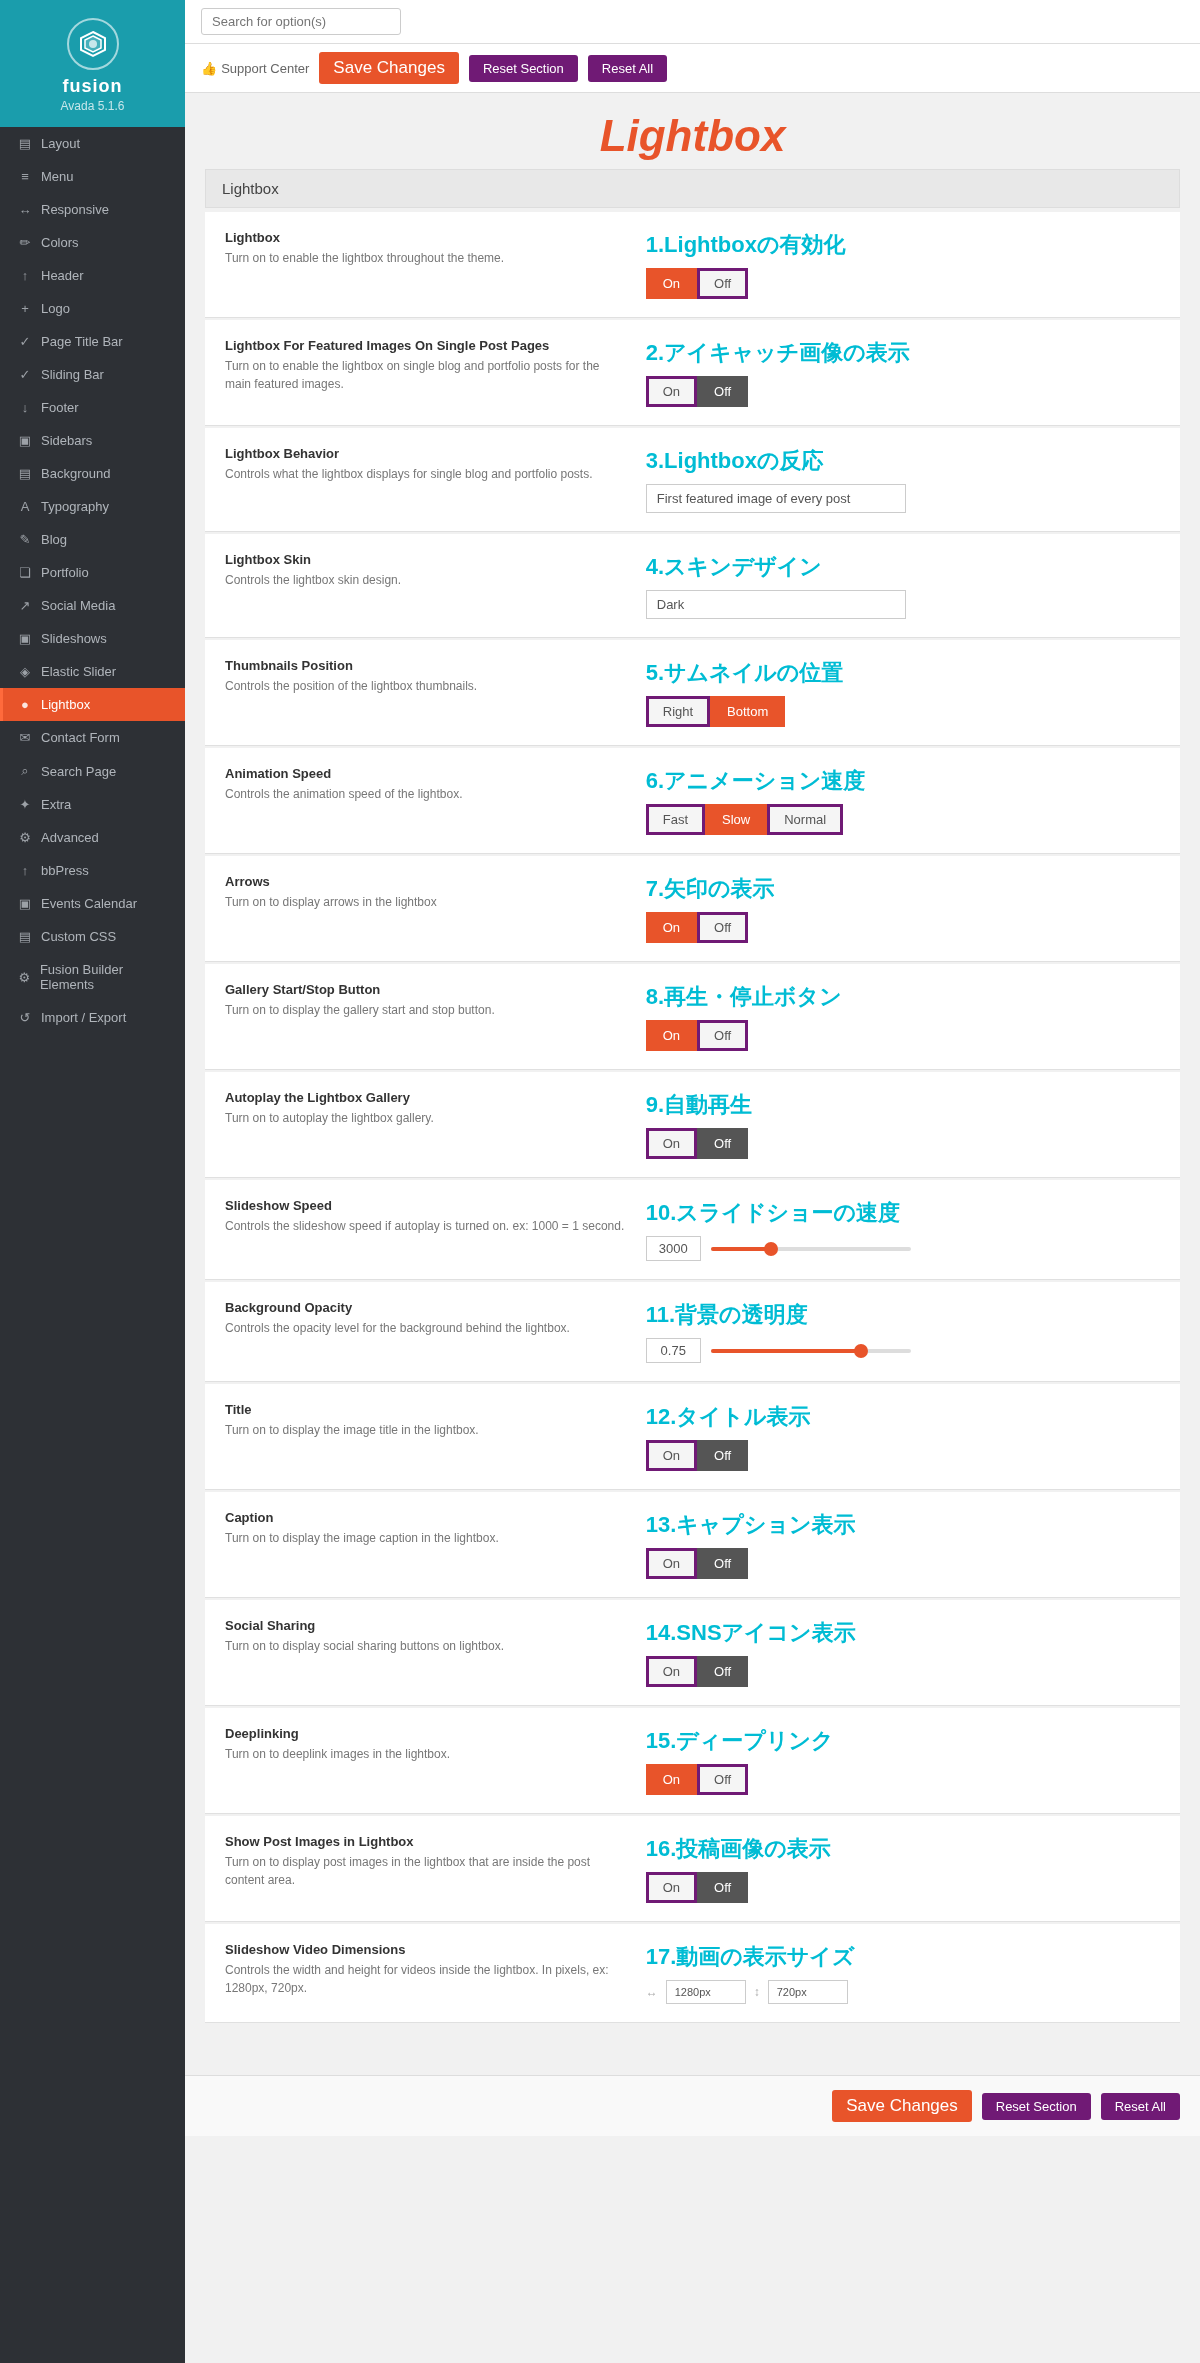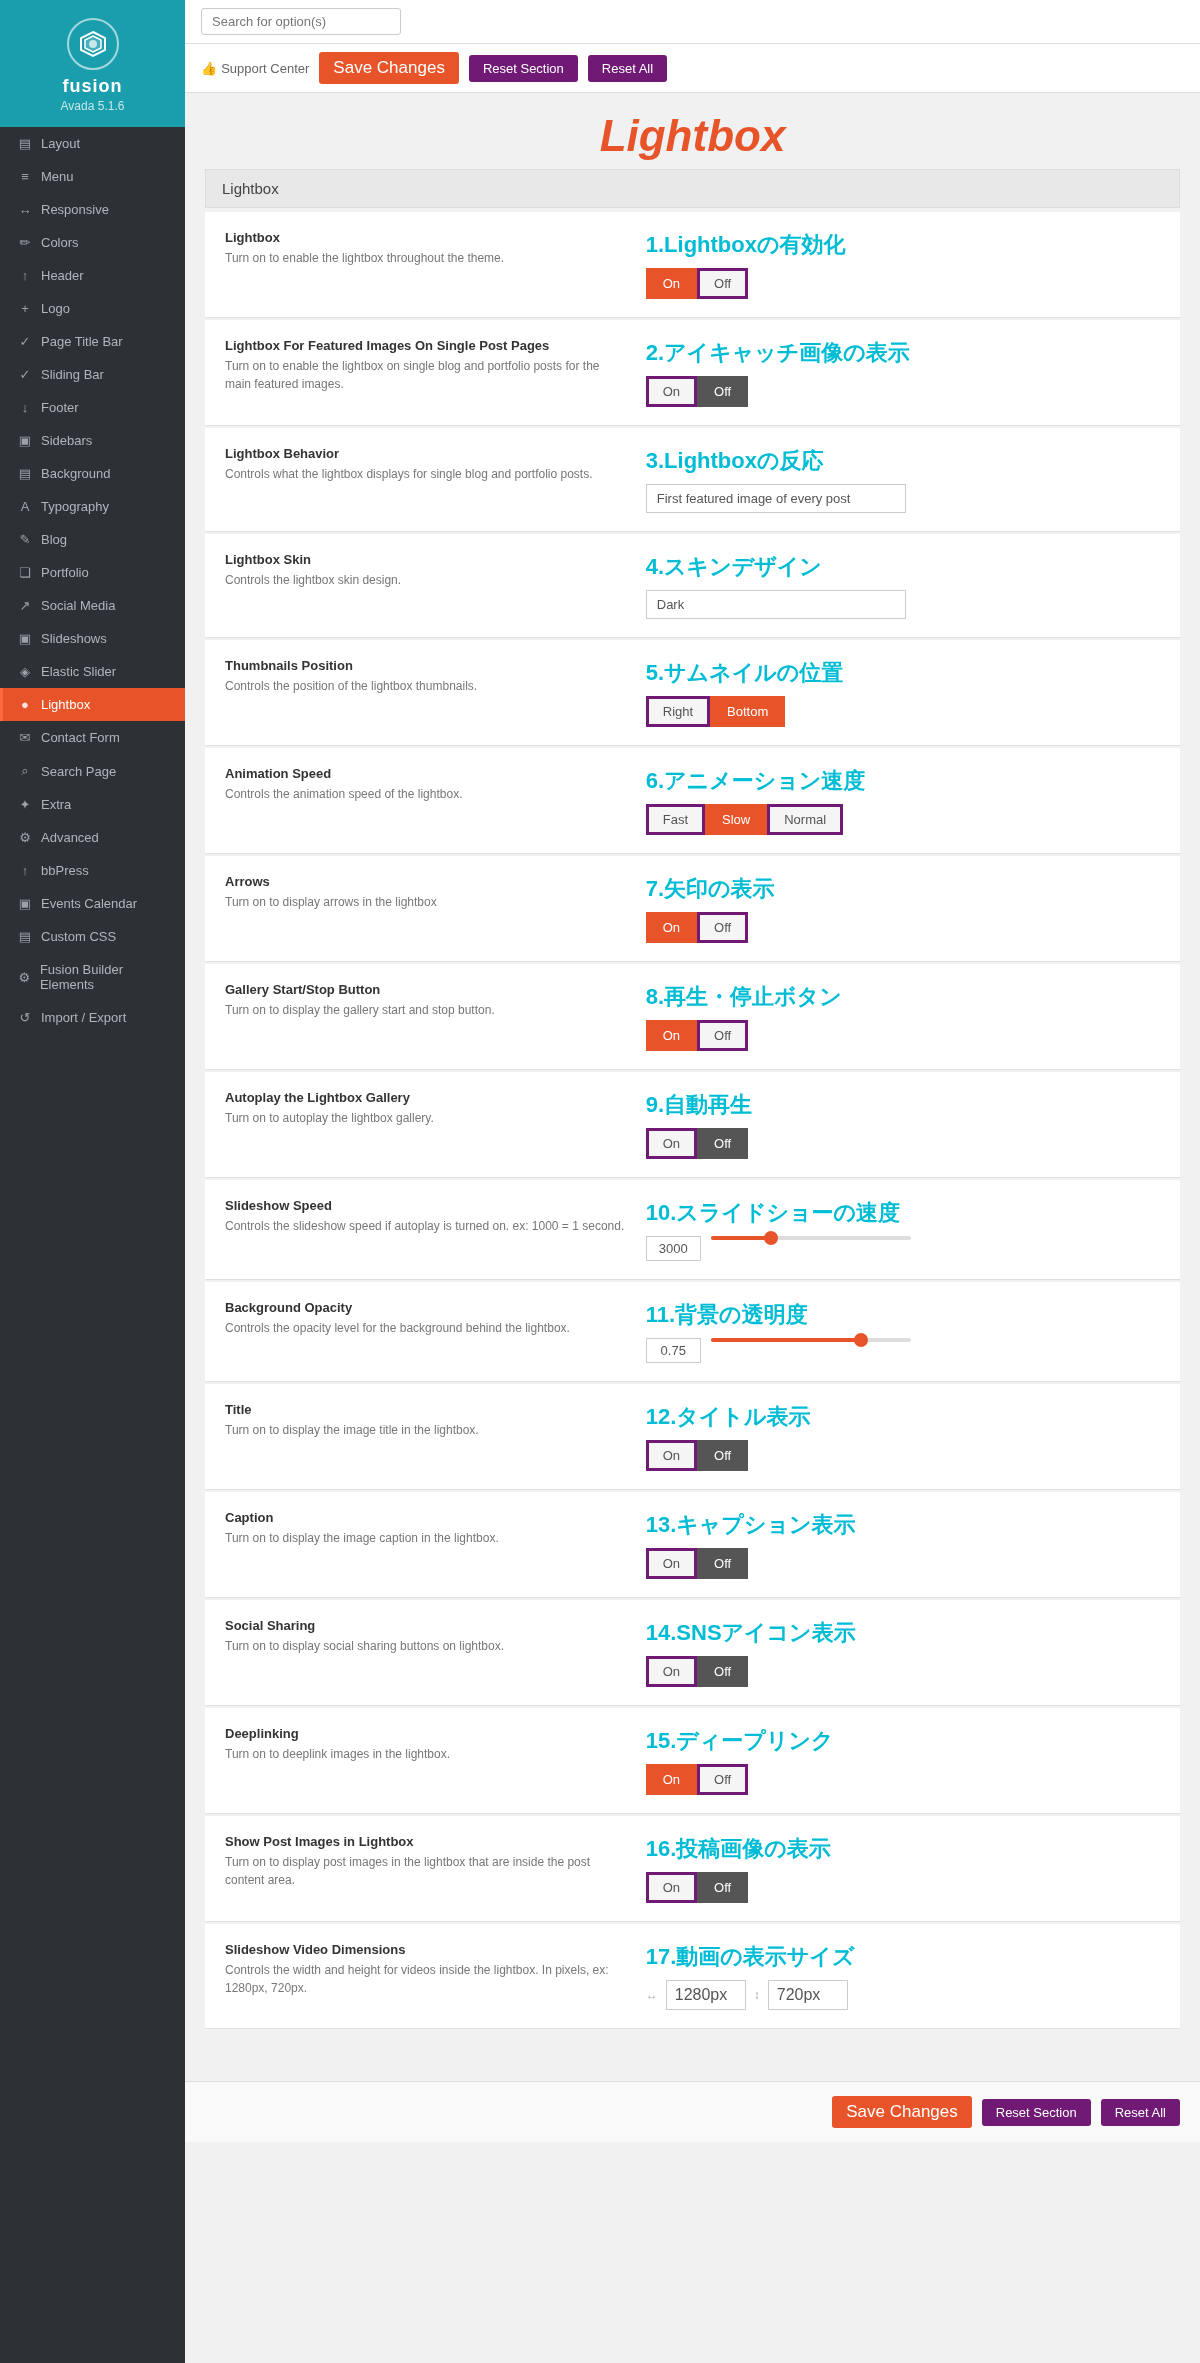--- a/index.html
+++ b/index.html
@@ -171,21 +171,21 @@
       padding: 6px 10px;
       font-size: 13px;
       background: #fff;
       color: #555;
       width: 260px;
       appearance: none;
       cursor: pointer;
     }
 
     
-    .slider-container { display: flex; align-items: flex-start; gap: 10px; }
+    .slider-container { display: flex; align-items: center; gap: 10px; }
     .slider-value {
       width: 55px;
       border: 1px solid #ccc;
       padding: 4px 6px;
       font-size: 13px;
       text-align: center;
       background: #fff;
       color: #555;
     }
     .slider-track {
@@ -208,21 +208,21 @@
       position: absolute;
       top: -5px;
       transform: translateX(-50%);
       cursor: pointer;
     }
 
     
     .text-input {
       border: 1px solid #ccc;
       padding: 5px 8px;
-      font-size: 16px;
+      font-size: 11px;
       width: 80px;
       color: #555;
       background: #fff;
     }
 
     
     .bottom-bar {
       display: flex;
       justify-content: flex-end;
       align-items: center;

